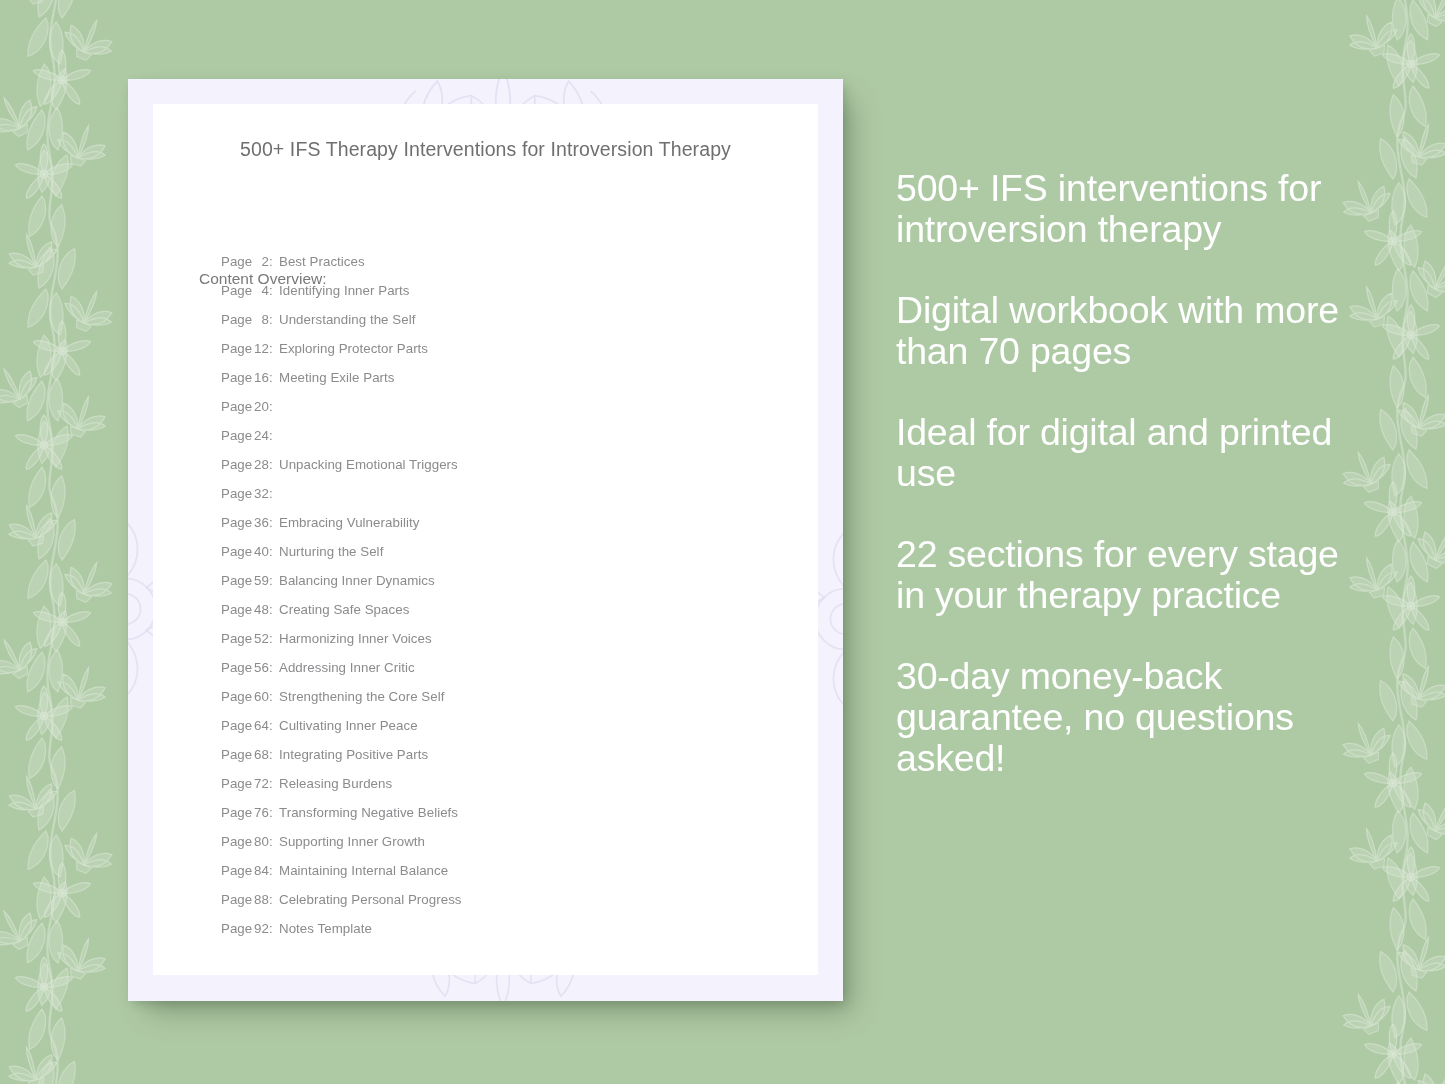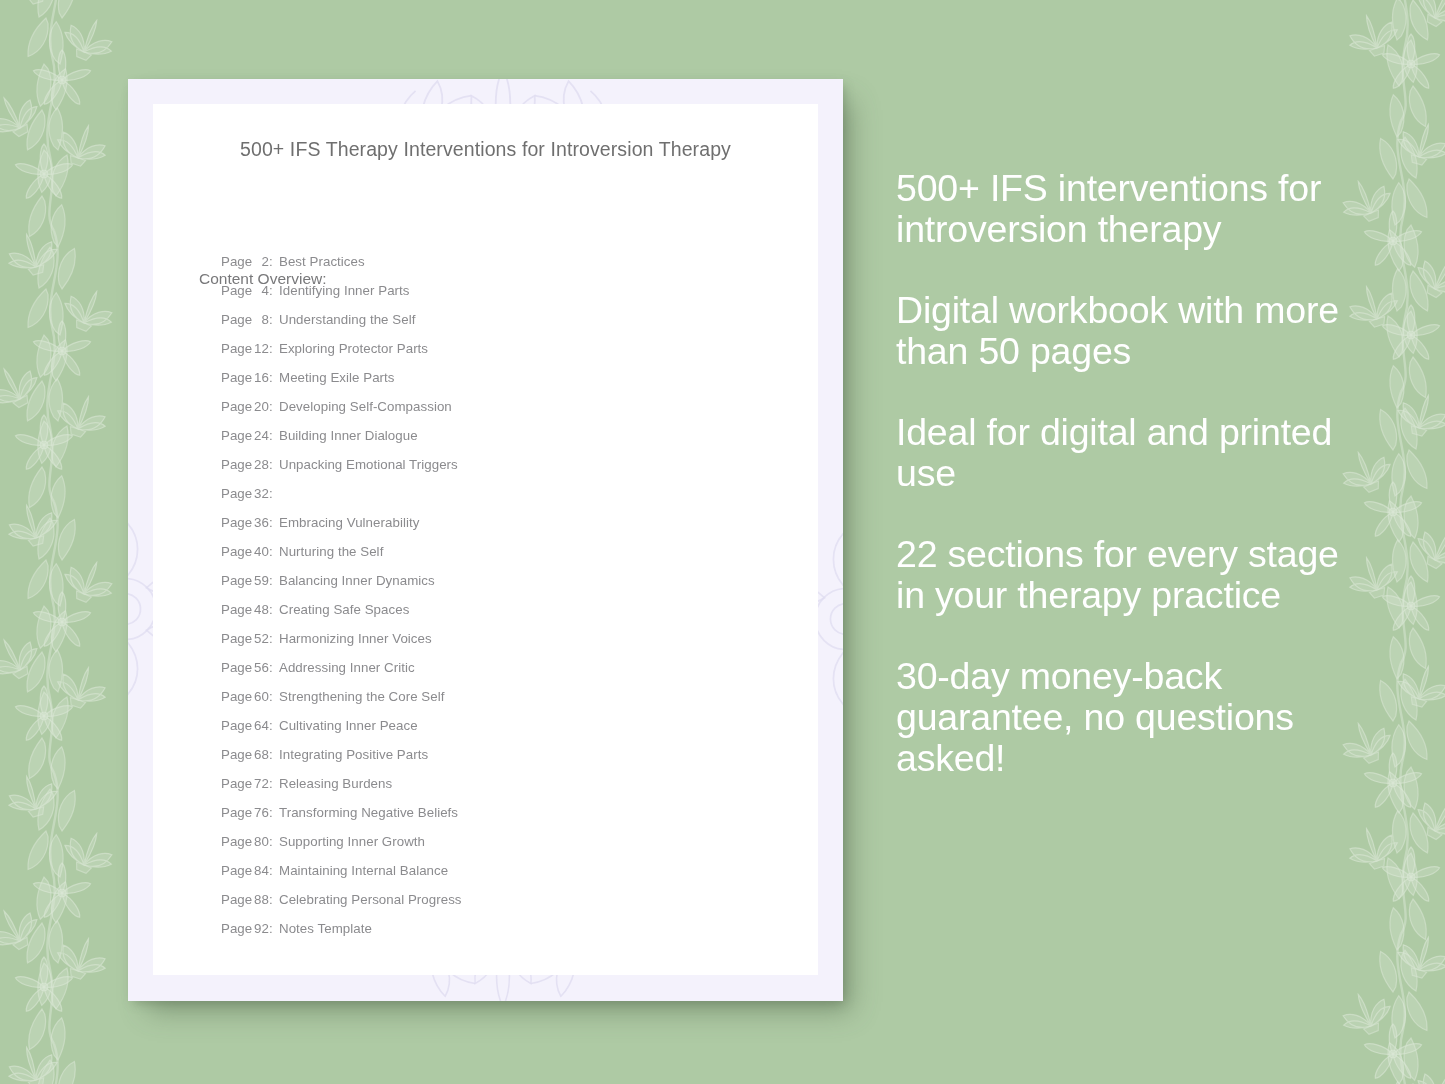--- a/index.html
+++ b/index.html
@@ -292,27 +292,25 @@
         <li>
           <span class="pg-word">Page</span>
           <span class="pg-num">16</span>
           <span class="pg-colon">:</span>
           <span class="pg-title">Meeting Exile Parts</span>
         </li>
         <li>
           <span class="pg-word">Page</span>
           <span class="pg-num">20</span>
           <span class="pg-colon">:</span>
-          <span class="pg-title">Developing Self-Compassion</span>
         </li>
         <li>
           <span class="pg-word">Page</span>
           <span class="pg-num">24</span>
           <span class="pg-colon">:</span>
-          <span class="pg-title">Building Inner Dialogue</span>
         </li>
         <li>
           <span class="pg-word">Page</span>
           <span class="pg-num">28</span>
           <span class="pg-colon">:</span>
           <span class="pg-title">Unpacking Emotional Triggers</span>
         </li>
         <li>
           <span class="pg-word">Page</span>
           <span class="pg-num">32</span>
@@ -409,17 +407,17 @@
           <span class="pg-title">Notes Template</span>
         </li>
       </ul>
 
     </div>
   </div>
 </div>
 
 <div class="sales-copy">
   <p>500+ IFS interventions for introversion therapy</p>
-  <p>Digital workbook with more than 50 pages</p>
+  <p>Digital workbook with more than 70 pages</p>
   <p>Ideal for digital and printed use</p>
   <p>22 sections for every stage in your therapy practice</p>
   <p>30-day money-back guarantee, no questions asked!</p>
 </div>
 
 </body></html>

